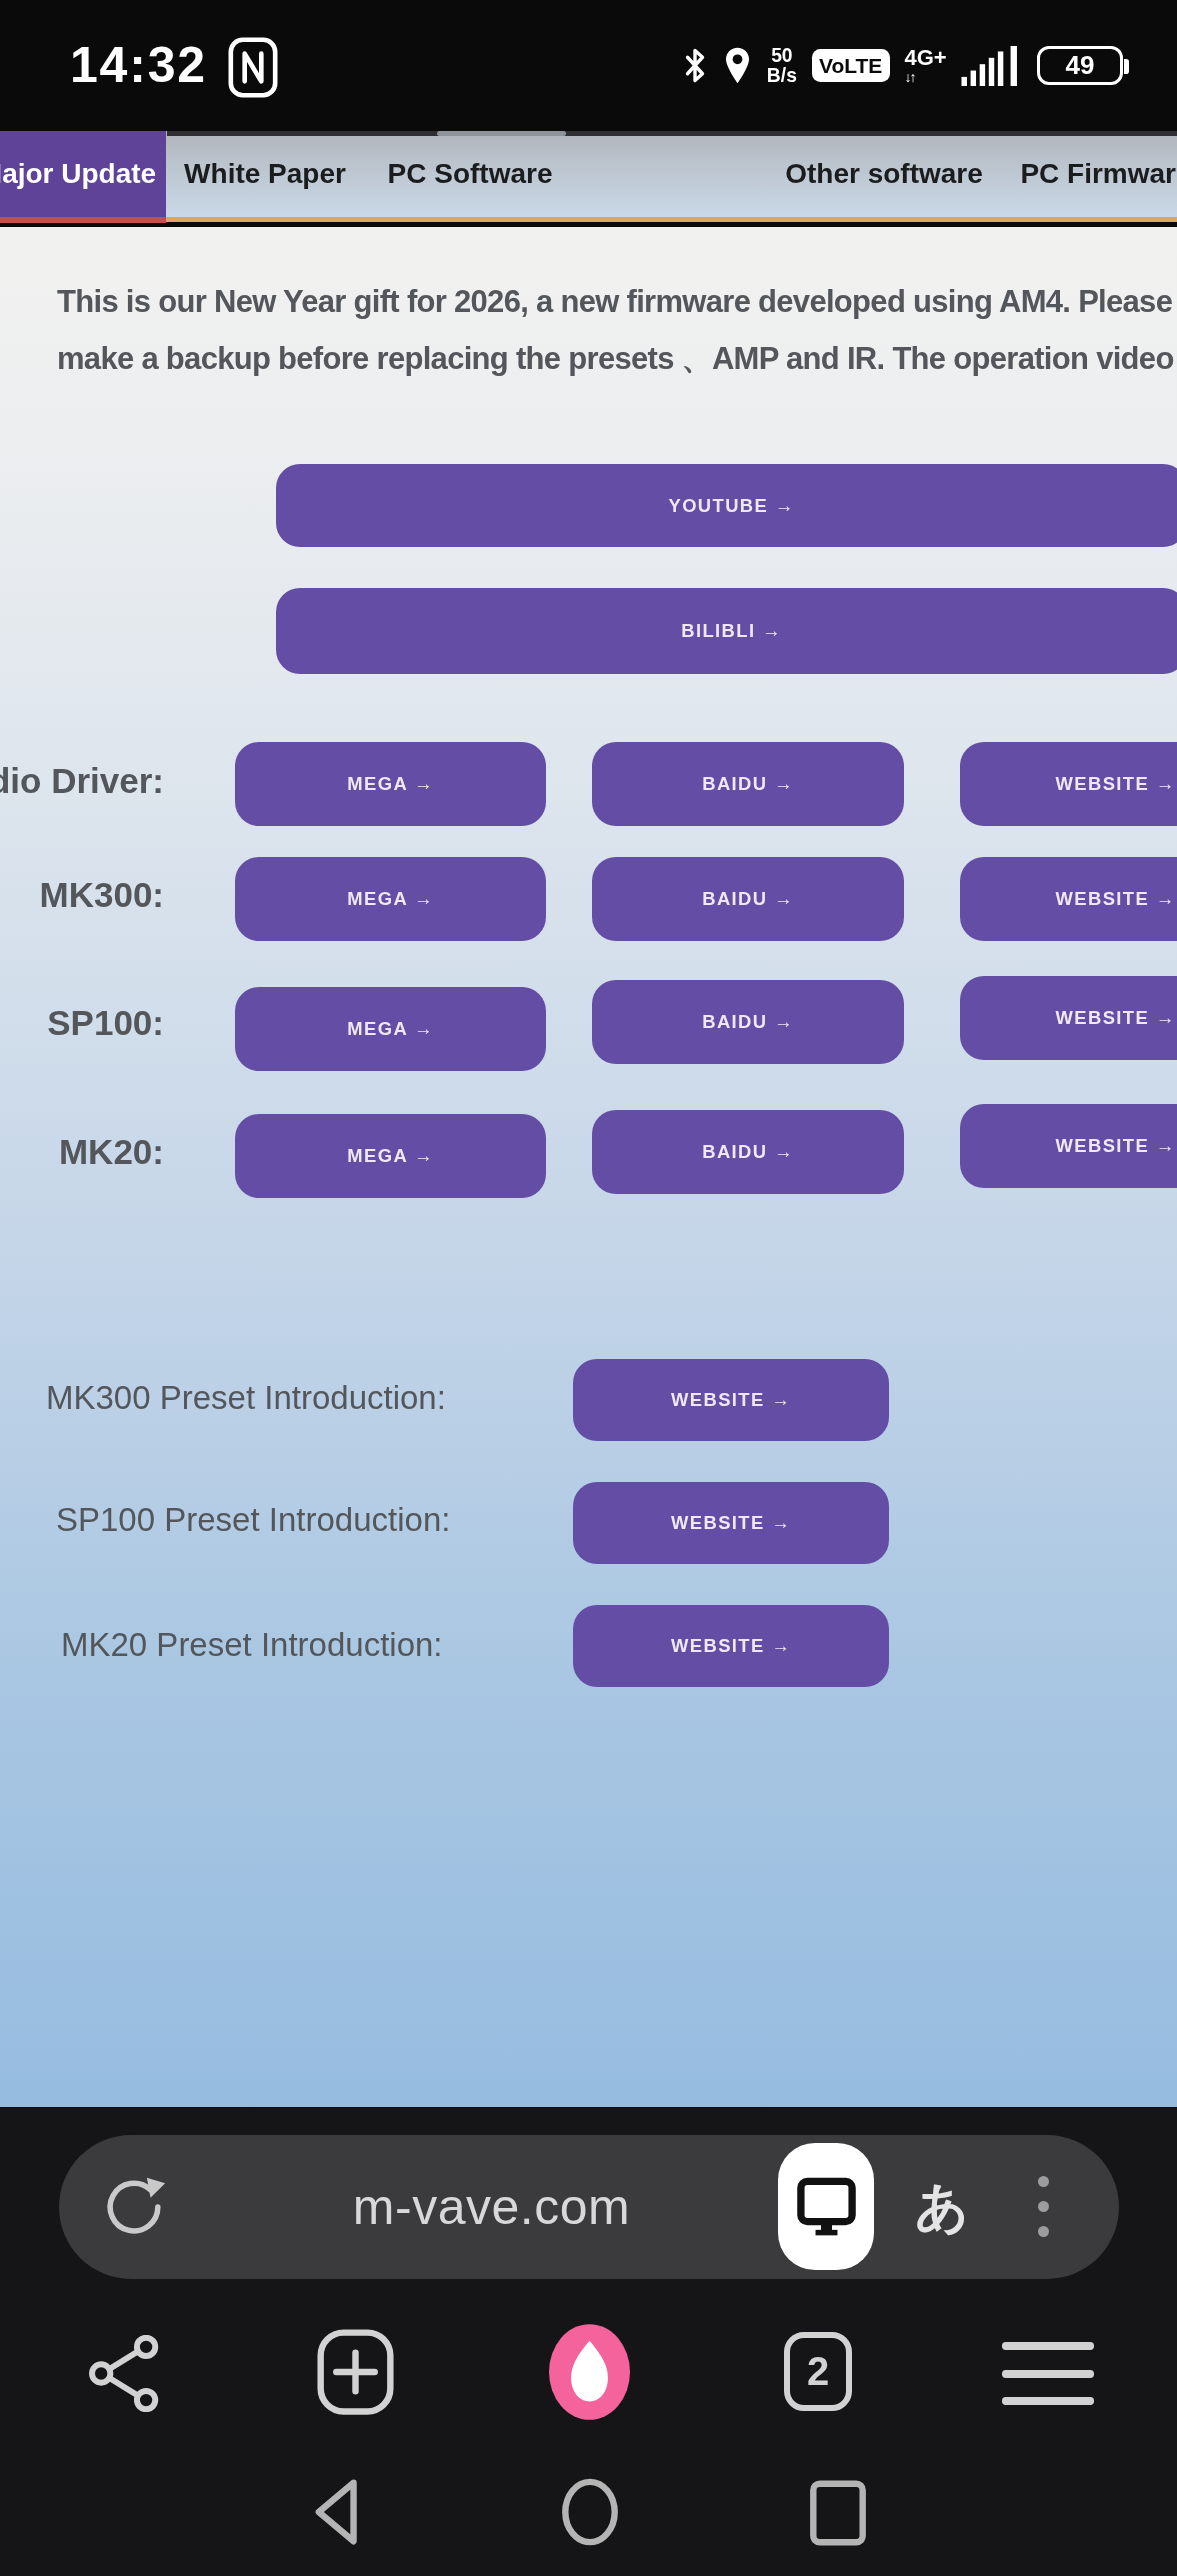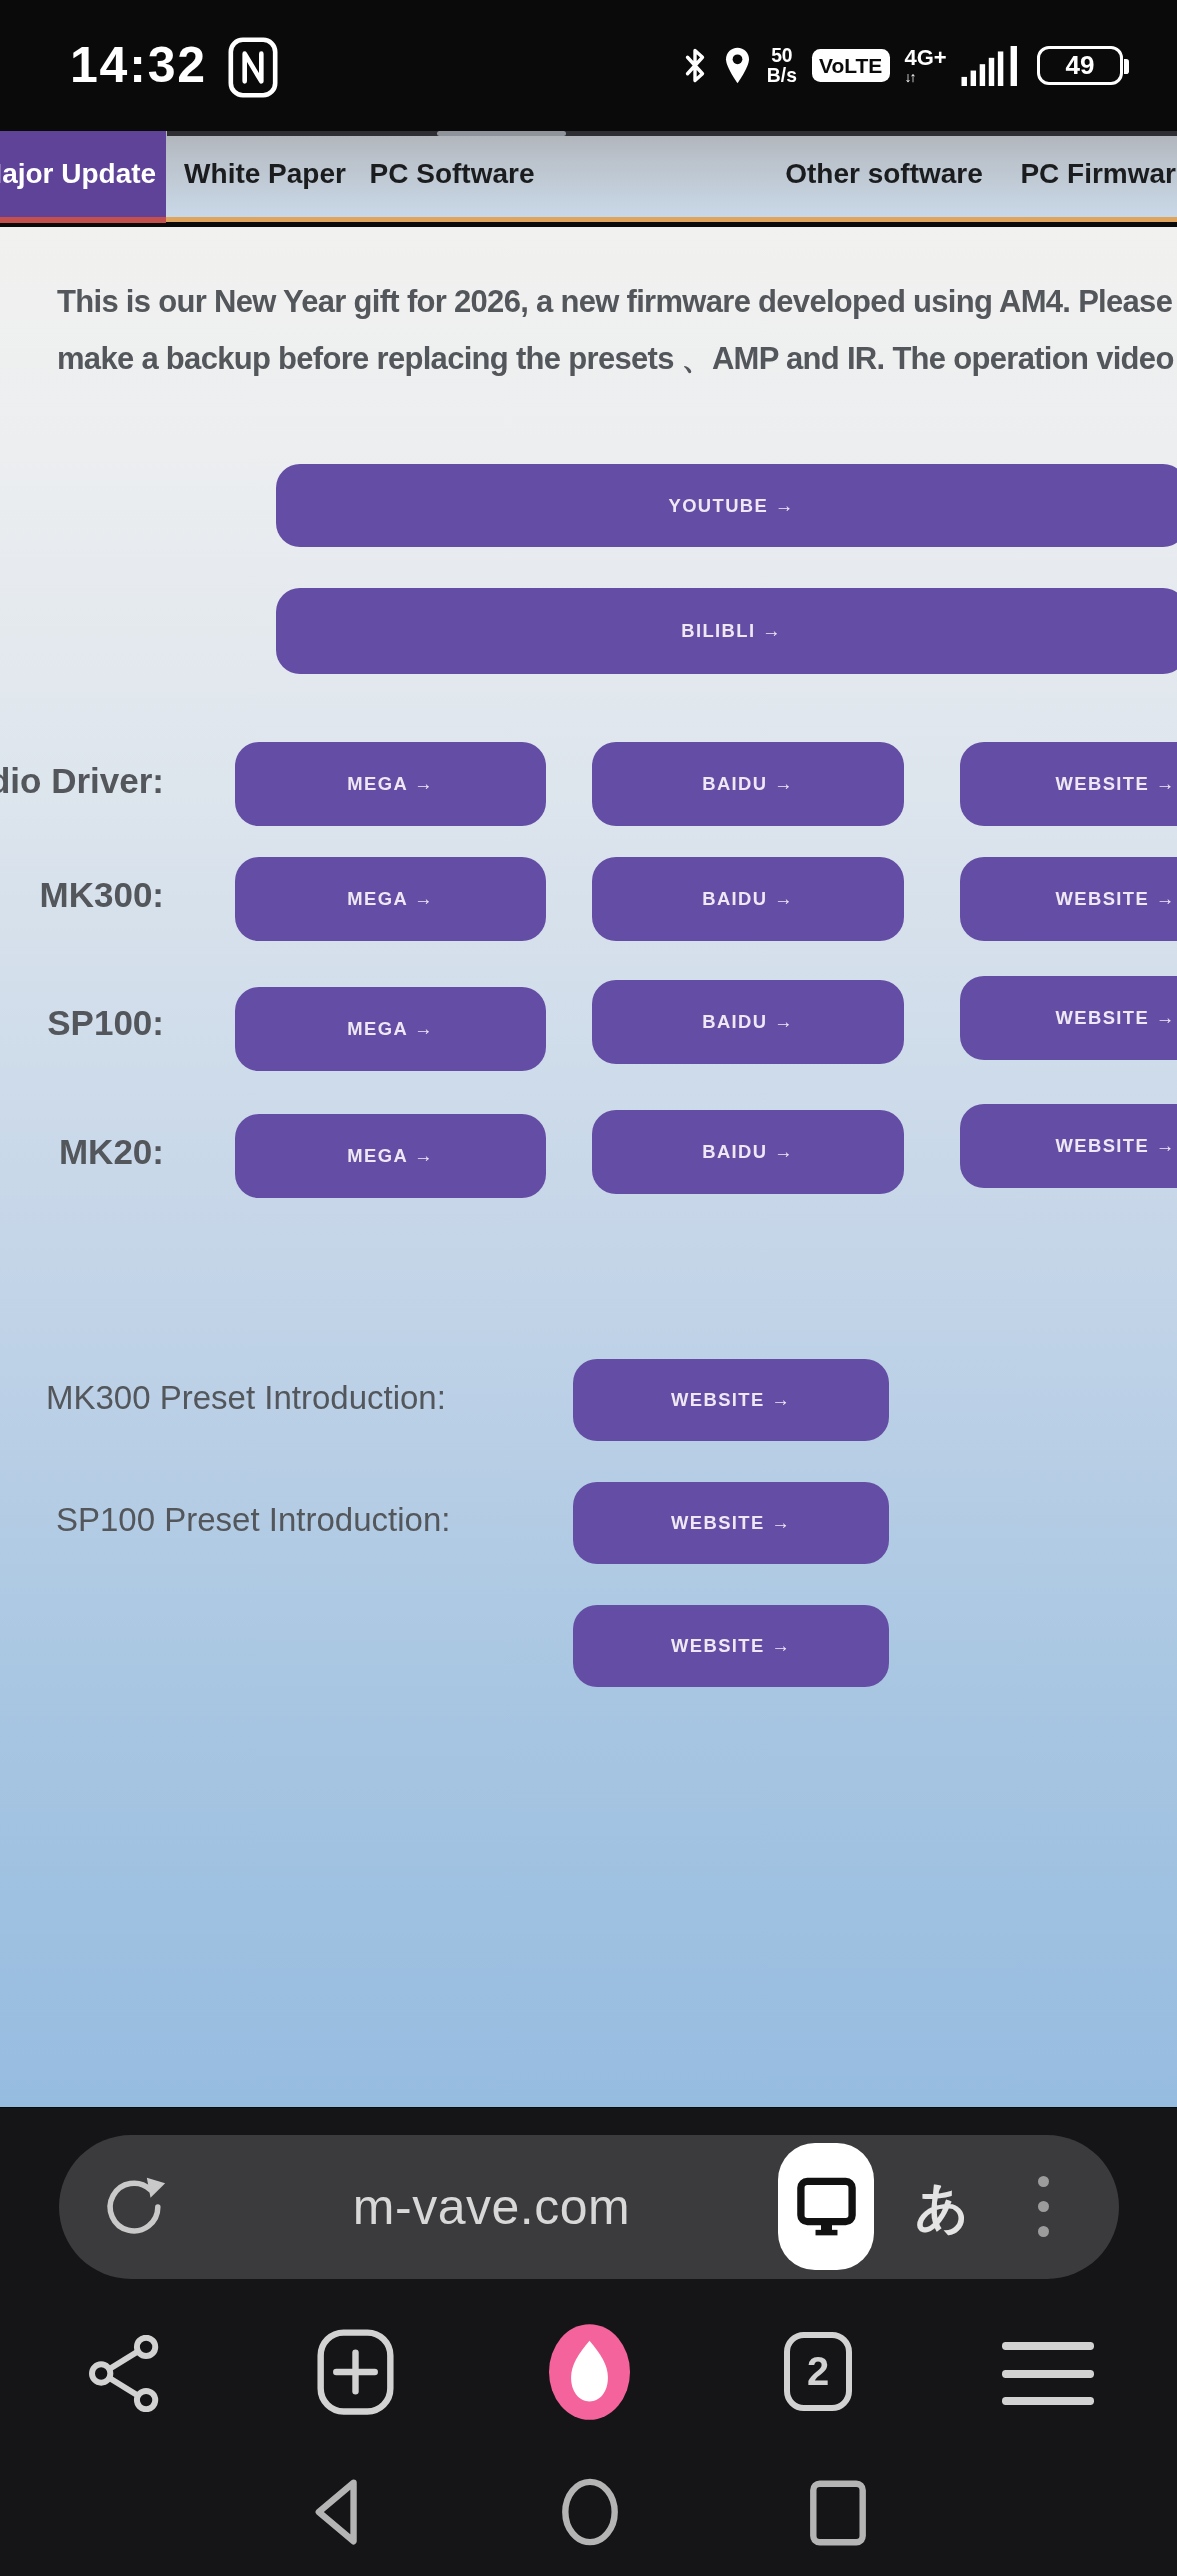--- a/index.html
+++ b/index.html
@@ -93,21 +93,21 @@
       <div class="battery">
         <span class="batttxt">49</span>
         <span class="nub"></span>
       </div>
     </div>
   </div>
 
   <div class="tabbar">
     <div class="tab active" style="z-index:2;">Major Update</div>
     <div class="tab" style="left:265px;">White Paper</div>
-    <div class="tab" style="left:452px;">PC Software</div>
+    <div class="tab" style="left:470px;">PC Software</div>
     <div class="tab" style="left:884px;">Other software</div>
     <div class="tab" style="left:1106px;">PC Firmware</div>
     <div class="tabtrack">
         <div class="tabthumb"></div>
       </div>
   </div>
 
   <div class="page">
     <div class="introline" style="top:57px;">This is our New Year gift for 2026, a new firmware developed using AM4. Please</div>
     <div class="introline" style="top:111px;">make a backup before replacing the presets 、AMP and IR. The operation video</div>
@@ -134,20 +134,21 @@
     <div class="pbtn" style="left:235px;top:887px;width:311px;height:84px;">MEGA  →</div>
     <div class="pbtn" style="left:592px;top:883px;width:312px;height:84px;">BAIDU  →</div>
     <div class="pbtn" style="left:960px;top:877px;width:311px;height:84px;">WEBSITE  →</div>
 
     <div class="presetlabel" style="left:46px;top:1152px;">MK300  Preset Introduction:</div>
     <div class="pbtn" style="left:573px;top:1132px;width:316px;height:82px;">WEBSITE  →</div>
 
     <div class="presetlabel" style="left:56px;top:1274px;">SP100  Preset Introduction:</div>
     <div class="pbtn" style="left:573px;top:1255px;width:316px;height:82px;">WEBSITE  →</div>
 
+    <div class="presetlabel" style="left:61px;top:1399px;">MK20  Preset Introduction:</div>
     <div class="pbtn" style="left:573px;top:1378px;width:316px;height:82px;">WEBSITE  →</div>
   </div>
 
   <div class="bottom">
 
     <div class="urlpill">
       <svg class="refresh" width="66" height="66" viewBox="0 0 72 72">
         <path d="M62 36 a26 26 0 1 1 -8.2-18.9" fill="none" stroke="#C9C9C9" stroke-width="6" stroke-linecap="round"></path>
         <polygon points="50,4 70,10 54,26" fill="#C9C9C9"></polygon>
       </svg>

